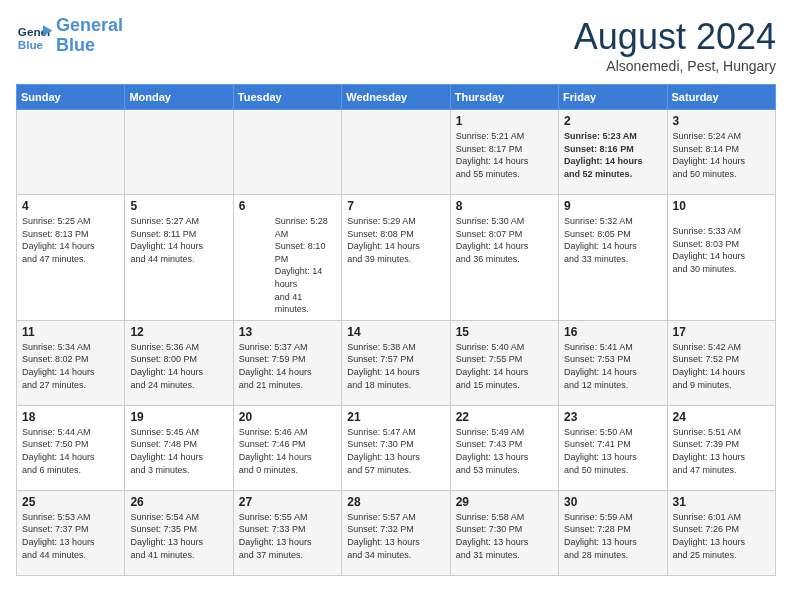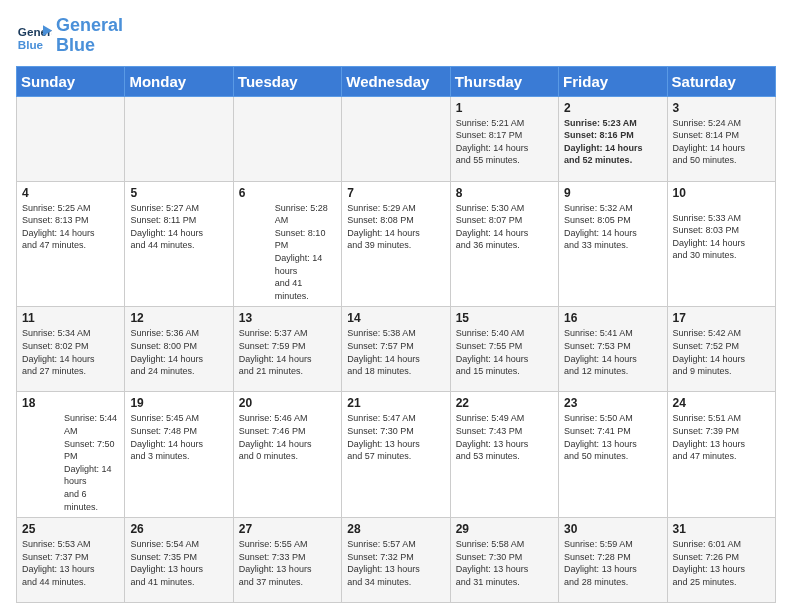--- a/index.html
+++ b/index.html
@@ -46,21 +46,21 @@
       font-size: 14px;
       color: #444;
     }
     table {
       width: 100%;
       border-collapse: collapse;
     }
     thead tr th {
       background: #3a7bd5;
       color: #fff;
-      font-size: 15px;
+      font-size: 11px;
       font-weight: bold;
       padding: 6px 4px;
       text-align: left;
       border: 1px solid #5a9ae5;
     }
     tbody tr td {
       width: 14.28%;
       vertical-align: top;
       border: 1px solid #ccc;
       padding: 4px 5px;
@@ -101,20 +101,24 @@
       <text x="2" y="34" font-size="13" font-weight="bold" fill="#4a90d9">Blue</text>
       <polygon points="30,8 40,14 30,20" fill="#4a90d9"></polygon>
     </svg>
     <div>
       <div class="logo-text">
         <span>General</span>
       </div>
       <div class="logo-text" style="color:#4a90d9;">Blue</div>
     </div>
   </div>
+  <div class="title-block">
+    <div class="month-title">August 2024</div>
+    <div class="subtitle">Alsonemedi, Pest, Hungary</div>
+  </div>
 </div>
 
 <table>
   <thead>
     <tr>
     <th>Sunday</th>
         <th>Monday</th>
         <th>Tuesday</th>
         <th>Wednesday</th>
         <th>Thursday</th>
@@ -248,21 +252,21 @@
           <span class="day-number">17</span>
           <div class="day-info" style="white-space: pre-line;">Sunrise: 5:42 AM
 Sunset: 7:52 PM
 Daylight: 14 hours
 and 9 minutes.</div>
         </td>
       </tr>
       <tr>
         <td>
           <span class="day-number">18</span>
-          <div class="day-info" style="white-space: pre-line; margin-left: 42px;">Sunrise: 5:44 AM
+          <div class="day-info" style="white-space: pre-line;">Sunrise: 5:44 AM
 Sunset: 7:50 PM
 Daylight: 14 hours
 and 6 minutes.</div>
         </td>
         <td>
           <span class="day-number">19</span>
           <div class="day-info" style="white-space: pre-line;">Sunrise: 5:45 AM
 Sunset: 7:48 PM
 Daylight: 14 hours
 and 3 minutes.</div>

